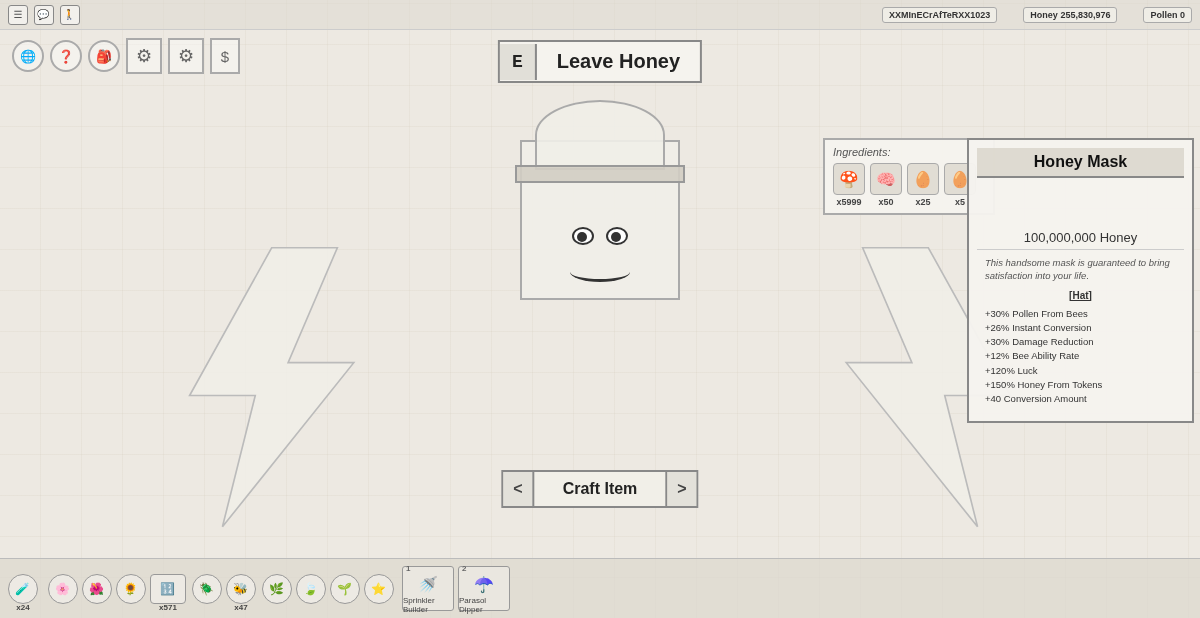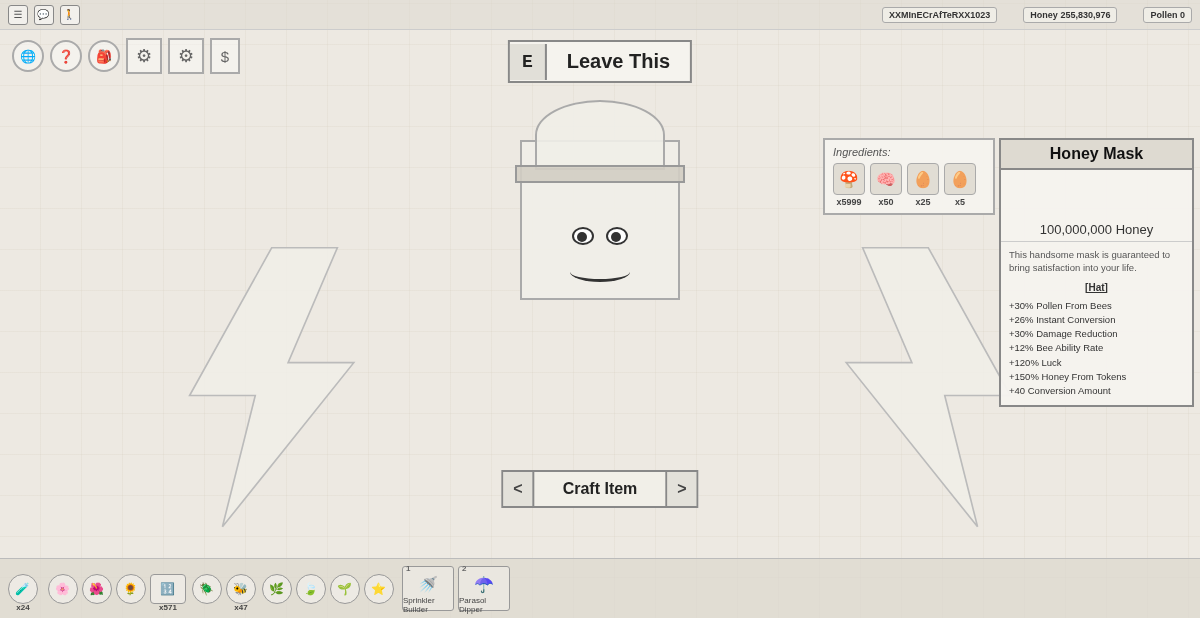--- a/index.html
+++ b/index.html
@@ -322,24 +322,24 @@
       font-size: 9px;
       color: #444;
       font-weight: bold;
     }
 
     
     .item-info-panel {
       position: absolute;
       top: 138px;
       right: 6px;
-      width: 195px;
+      width: 227px;
       background: rgba(245,243,238,0.97);
       border: 2.5px solid #888;
-      padding: 0;
+      padding: 8px;
     }
     .item-info-header {
       background: rgba(220,215,205,0.9);
       border-bottom: 2px solid #888;
       padding: 5px 8px;
       text-align: center;
     }
     .item-info-name {
       font-size: 16px;
       font-weight: 900;
@@ -355,20 +355,21 @@
       border-bottom: 1px solid #ccc;
       margin-top: 48px;
     }
     .item-info-body {
       padding: 6px 8px;
       font-size: 10px;
       color: #333;
       line-height: 1.4;
     }
     .item-info-desc {
+      font-style: italic;
       margin-bottom: 6px;
       color: #555;
       font-size: 9.5px;
     }
     .item-info-tag {
       font-weight: bold;
       text-align: center;
       margin-bottom: 4px;
       font-size: 10px;
       text-decoration: underline;
@@ -476,21 +477,21 @@
   <div class="circle-icon">🌐</div>
   <div class="circle-icon">❓</div>
   <div class="circle-icon">🎒</div>
   <div class="gear-icon-large">⚙</div>
   <div class="gear-icon-large">⚙</div>
   <div class="dollar-icon">$</div>
 </div>
 
 <div class="leave-shop-btn">
   <div class="leave-shop-key">E</div>
-  <div class="leave-shop-label">Leave This</div>
+  <div class="leave-shop-label">Leave Honey</div>
 </div>
 
 <div class="arms-container">
   <svg width="100%" height="100%" viewBox="0 0 1200 558" xmlns="http://www.w3.org/2000/svg">
 
     <polygon points="200,180 280,180 220,320 300,320 140,520 180,360 100,360" fill="rgba(240,238,232,0.85)" stroke="#bbb" stroke-width="2"></polygon>
 
     <polygon points="1000,180 920,180 980,320 900,320 1060,520 1020,360 1100,360" fill="rgba(240,238,232,0.85)" stroke="#bbb" stroke-width="2"></polygon>
   </svg>
 </div>

